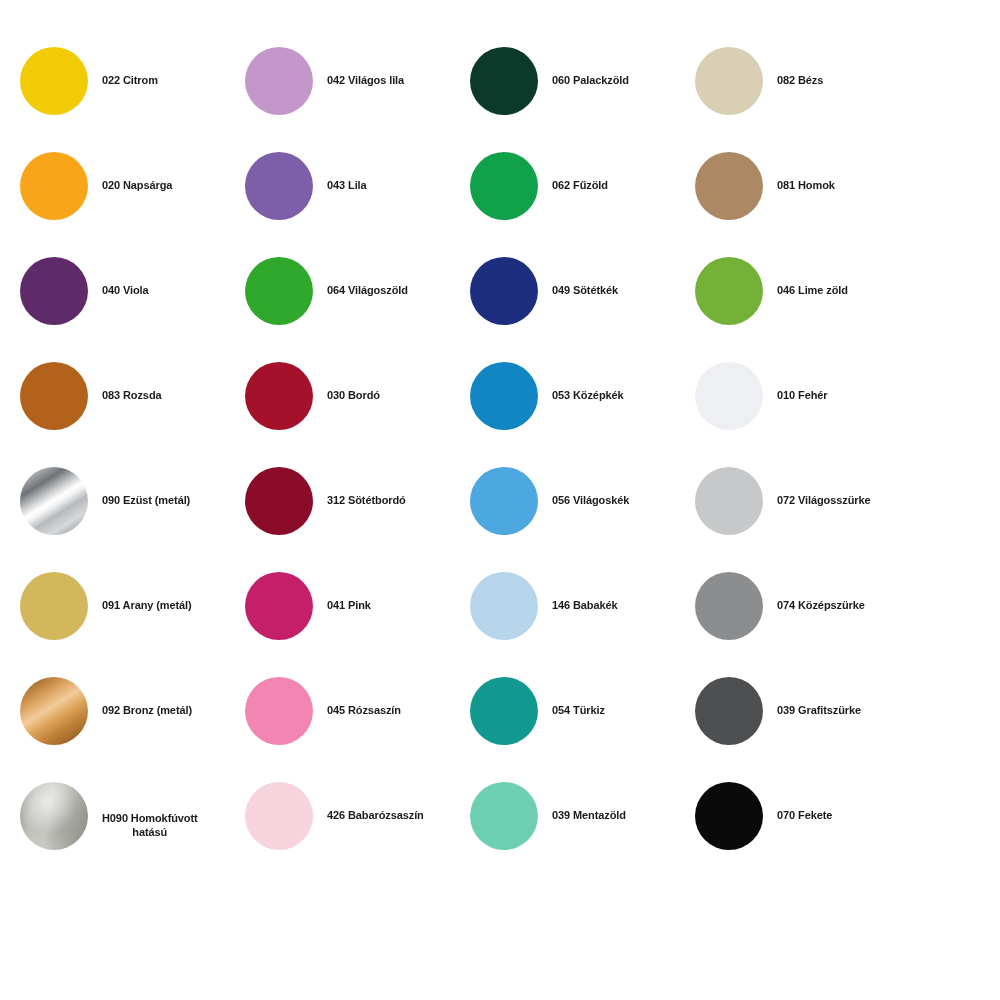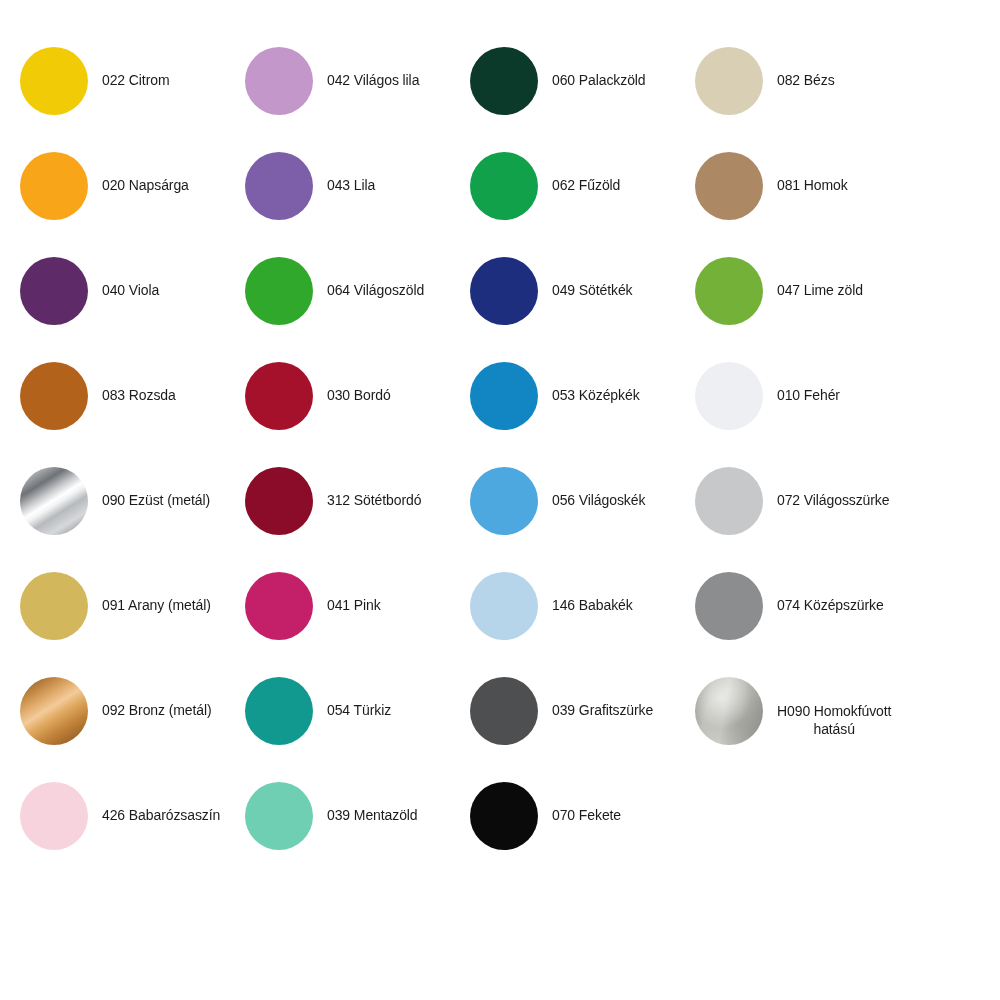--- a/index.html
+++ b/index.html
@@ -40,22 +40,22 @@
   .swatch-dot {
     width: 68px;
     height: 68px;
     min-width: 68px;
     border-radius: 50%;
     flex: 0 0 auto;
     background-color: #cccccc;
   }
 
   .swatch-label {
-    font-size: 14px;
-    font-weight: normal;
+    font-size: 11px;
+    font-weight: bold;
     color: #1b1b1b;
     line-height: 1.22;
     letter-spacing: -0.1px;
     white-space: pre-line;
   }
 
   
   .col-4 .swatch-label {
     max-width: 215px;
   }
@@ -134,21 +134,21 @@
     <div class="swatch-cell col-3">
       <div class="swatch-dot" style="background-color: rgb(47, 168, 43);"></div>
       <span class="swatch-label">064 Világoszöld</span>
     </div>
     <div class="swatch-cell col-2">
       <div class="swatch-dot" style="background-color: rgb(30, 46, 126);"></div>
       <span class="swatch-label">049 Sötétkék</span>
     </div>
     <div class="swatch-cell col-3">
       <div class="swatch-dot" style="background-color: rgb(116, 177, 56);"></div>
-      <span class="swatch-label">047 Lime zöld</span>
+      <span class="swatch-label">046 Lime zöld</span>
     </div>
     <div class="swatch-cell col-4">
       <div class="swatch-dot" style="background-color: rgb(179, 98, 28);"></div>
       <span class="swatch-label">083 Rozsda</span>
     </div>
     <div class="swatch-cell col-1">
       <div class="swatch-dot" style="background-color: rgb(165, 16, 42);"></div>
       <span class="swatch-label">030 Bordó</span>
     </div>
     <div class="swatch-cell col-2">
@@ -187,20 +187,24 @@
       <div class="swatch-dot" style="background-color: rgb(182, 212, 234);"></div>
       <span class="swatch-label">146 Babakék</span>
     </div>
     <div class="swatch-cell col-3">
       <div class="swatch-dot" style="background-color: rgb(140, 141, 143);"></div>
       <span class="swatch-label">074 Középszürke</span>
     </div>
     <div class="swatch-cell col-4">
       <div class="swatch-dot finish-bronze" style="background-color: rgb(199, 139, 73);"></div>
       <span class="swatch-label">092 Bronz (metál)</span>
+    </div>
+    <div class="swatch-cell col-1">
+      <div class="swatch-dot" style="background-color: rgb(242, 133, 178);"></div>
+      <span class="swatch-label">045 Rózsaszín</span>
     </div>
     <div class="swatch-cell col-2">
       <div class="swatch-dot" style="background-color: rgb(18, 153, 143);"></div>
       <span class="swatch-label">054 Türkiz</span>
     </div>
     <div class="swatch-cell col-3">
       <div class="swatch-dot" style="background-color: rgb(77, 79, 80);"></div>
       <span class="swatch-label">039 Grafitszürke</span>
     </div>
     <div class="swatch-cell col-4 two-line">

